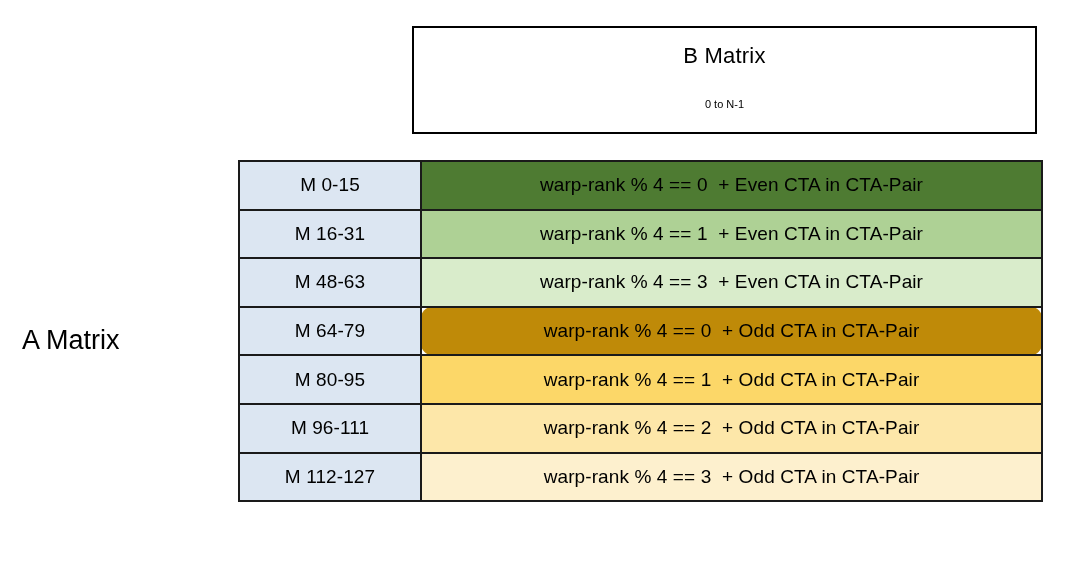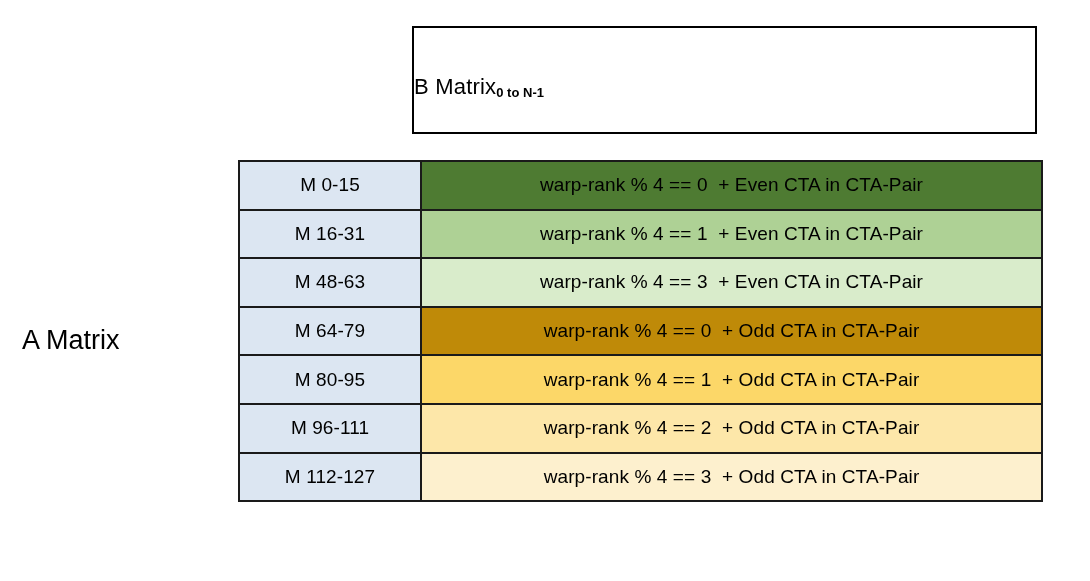--- a/index.html
+++ b/index.html
@@ -31,35 +31,35 @@
   #b-matrix-box {
     position: absolute;
     left: 412px;
     top: 26px;
     width: 625px;
     height: 108px;
     box-sizing: border-box;
     border: 2px solid #000000;
     background: #ffffff;
     display: flex;
-    flex-direction: row;
+    flex-direction: column;
     align-items: center;
   }
   #b-matrix-title {
     margin-top: 14px;
     font-size: 22px;
     line-height: 28px;
     font-weight: 400;
     letter-spacing: 0.2px;
   }
   #b-matrix-range {
     margin-top: 26px;
-    font-size: 13px;
+    font-size: 11px;
     line-height: 16px;
-    font-weight: 700;
+    font-weight: 400;
   }
 
   
   #matrix-grid {
     position: absolute;
     left: 238px;
     top: 160px;
     width: 799px;
     border-collapse: collapse;
     table-layout: fixed;
@@ -124,21 +124,21 @@
         <span>M 48-63</span>
       </td>
       <td class="row-desc" style="background: rgb(217, 236, 203);">
         <span class="desc-text">warp-rank % 4 == 3  + Even CTA in CTA-Pair</span>
       </td>
     </tr>
     <tr>
       <td class="row-label">
         <span>M 64-79</span>
       </td>
-      <td class="row-desc" style="background: rgb(191, 138, 8);">
+      <td class="row-desc" style="background: rgb(191, 138, 8); border-radius: 11px;">
         <span class="desc-text">warp-rank % 4 == 0  + Odd CTA in CTA-Pair</span>
       </td>
     </tr>
     <tr>
       <td class="row-label">
         <span>M 80-95</span>
       </td>
       <td class="row-desc" style="background: rgb(252, 215, 104);">
         <span class="desc-text">warp-rank % 4 == 1  + Odd CTA in CTA-Pair</span>
       </td>

